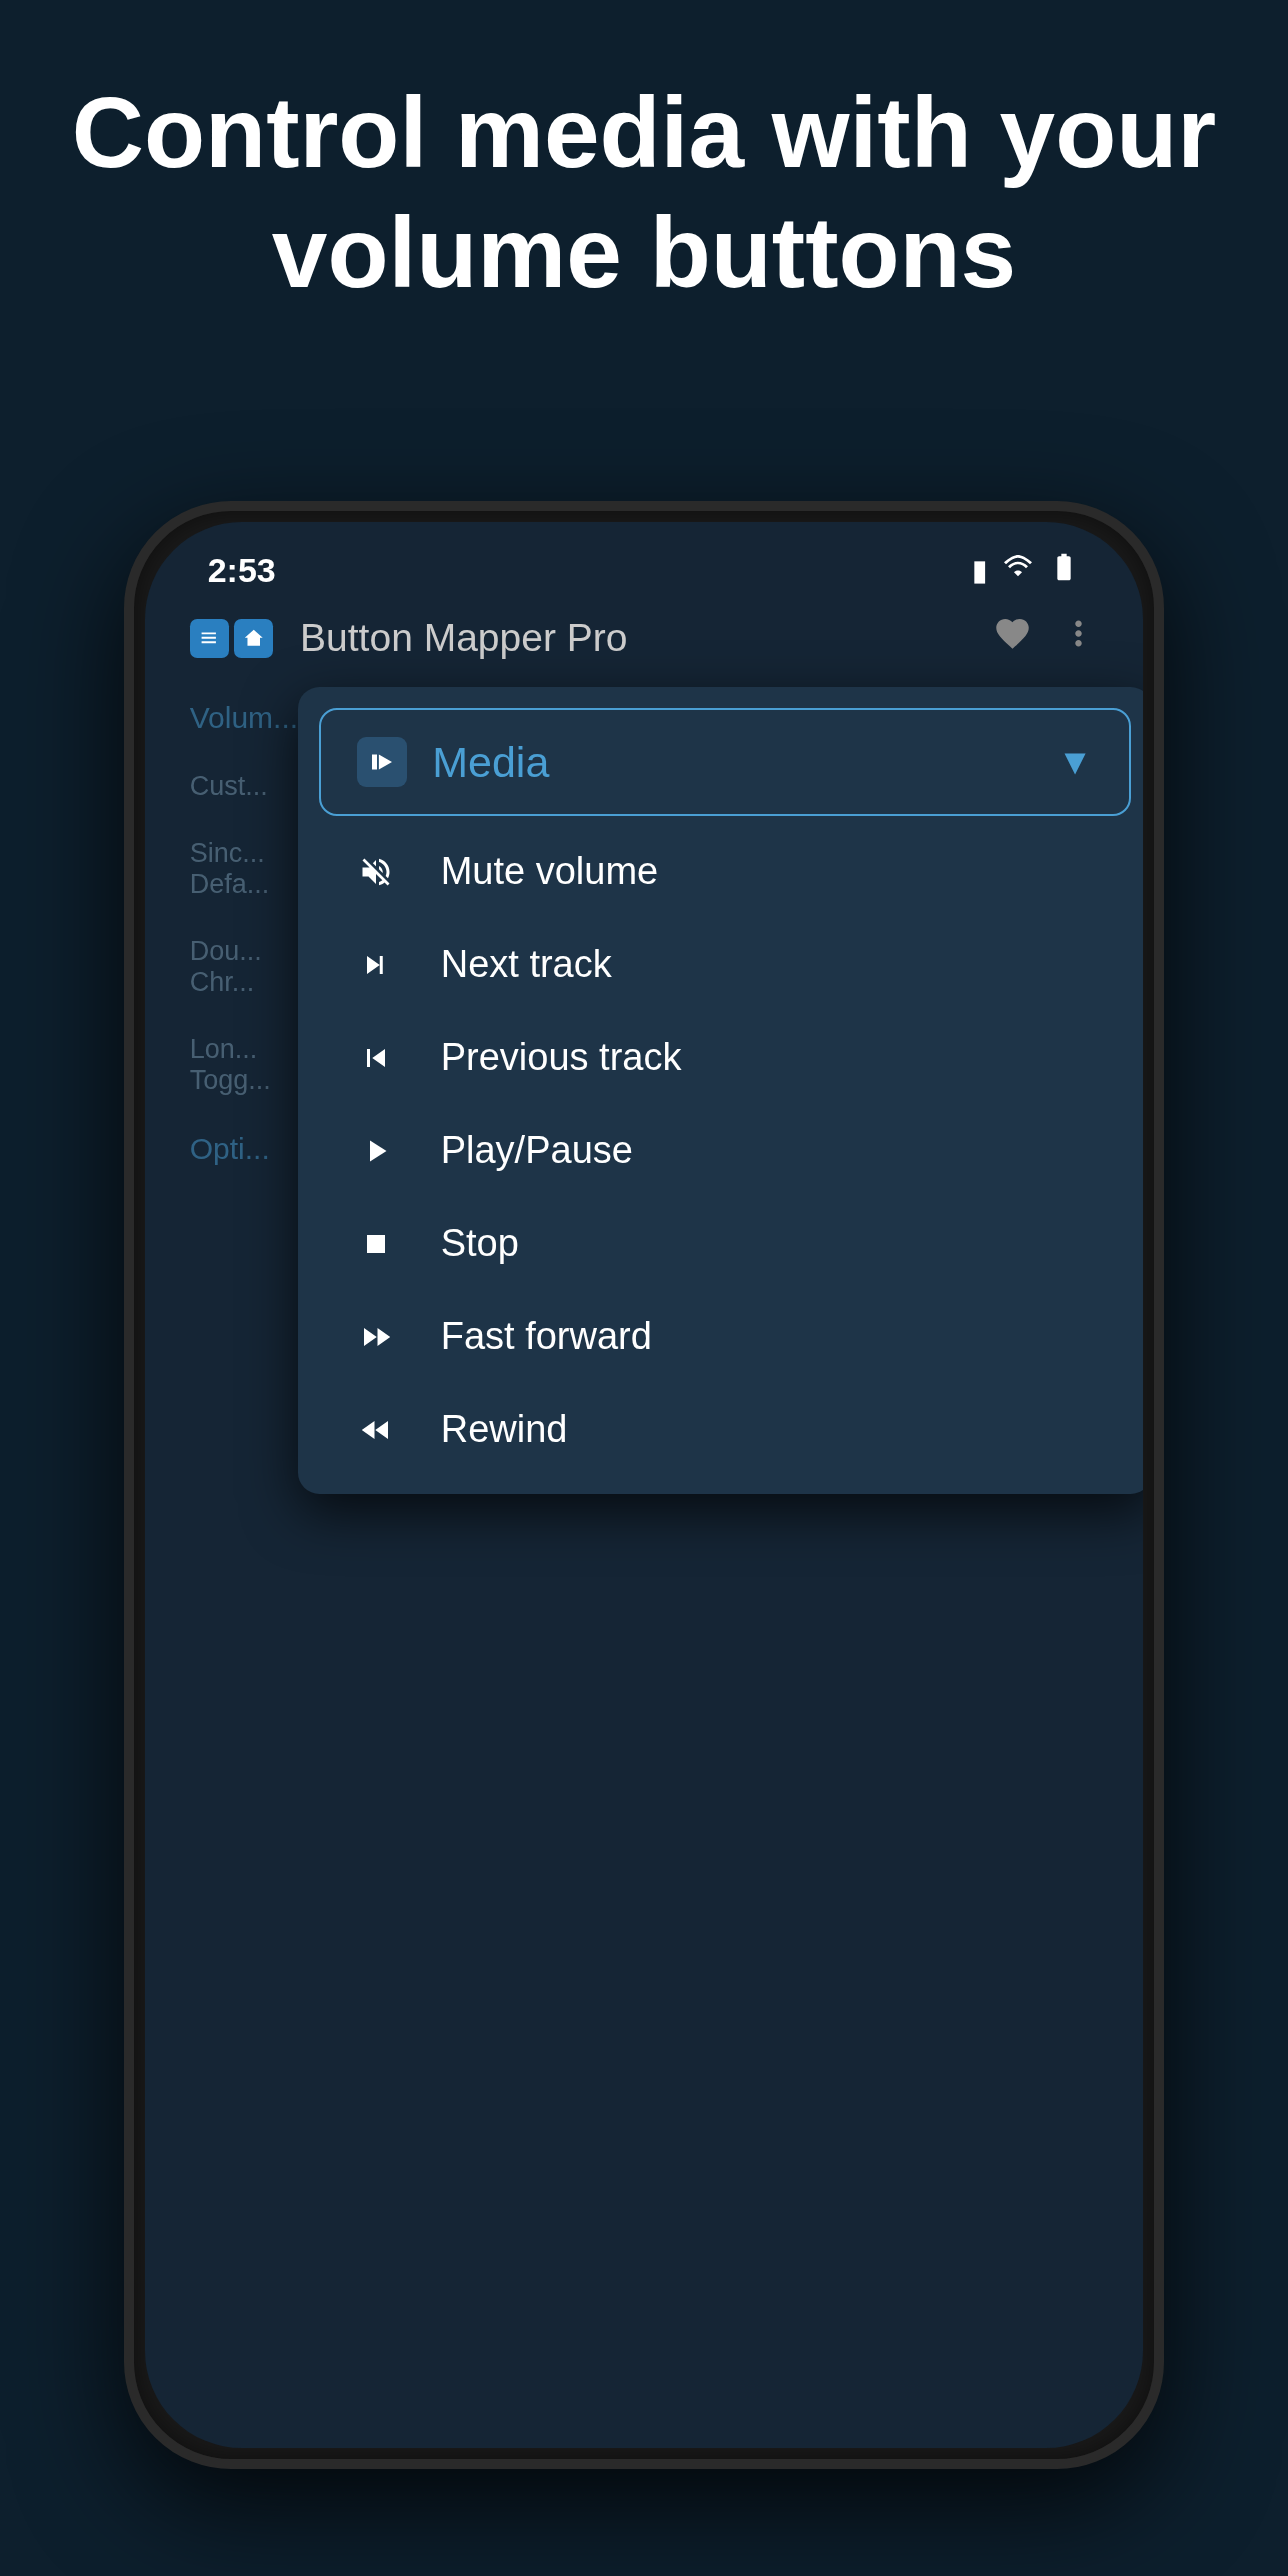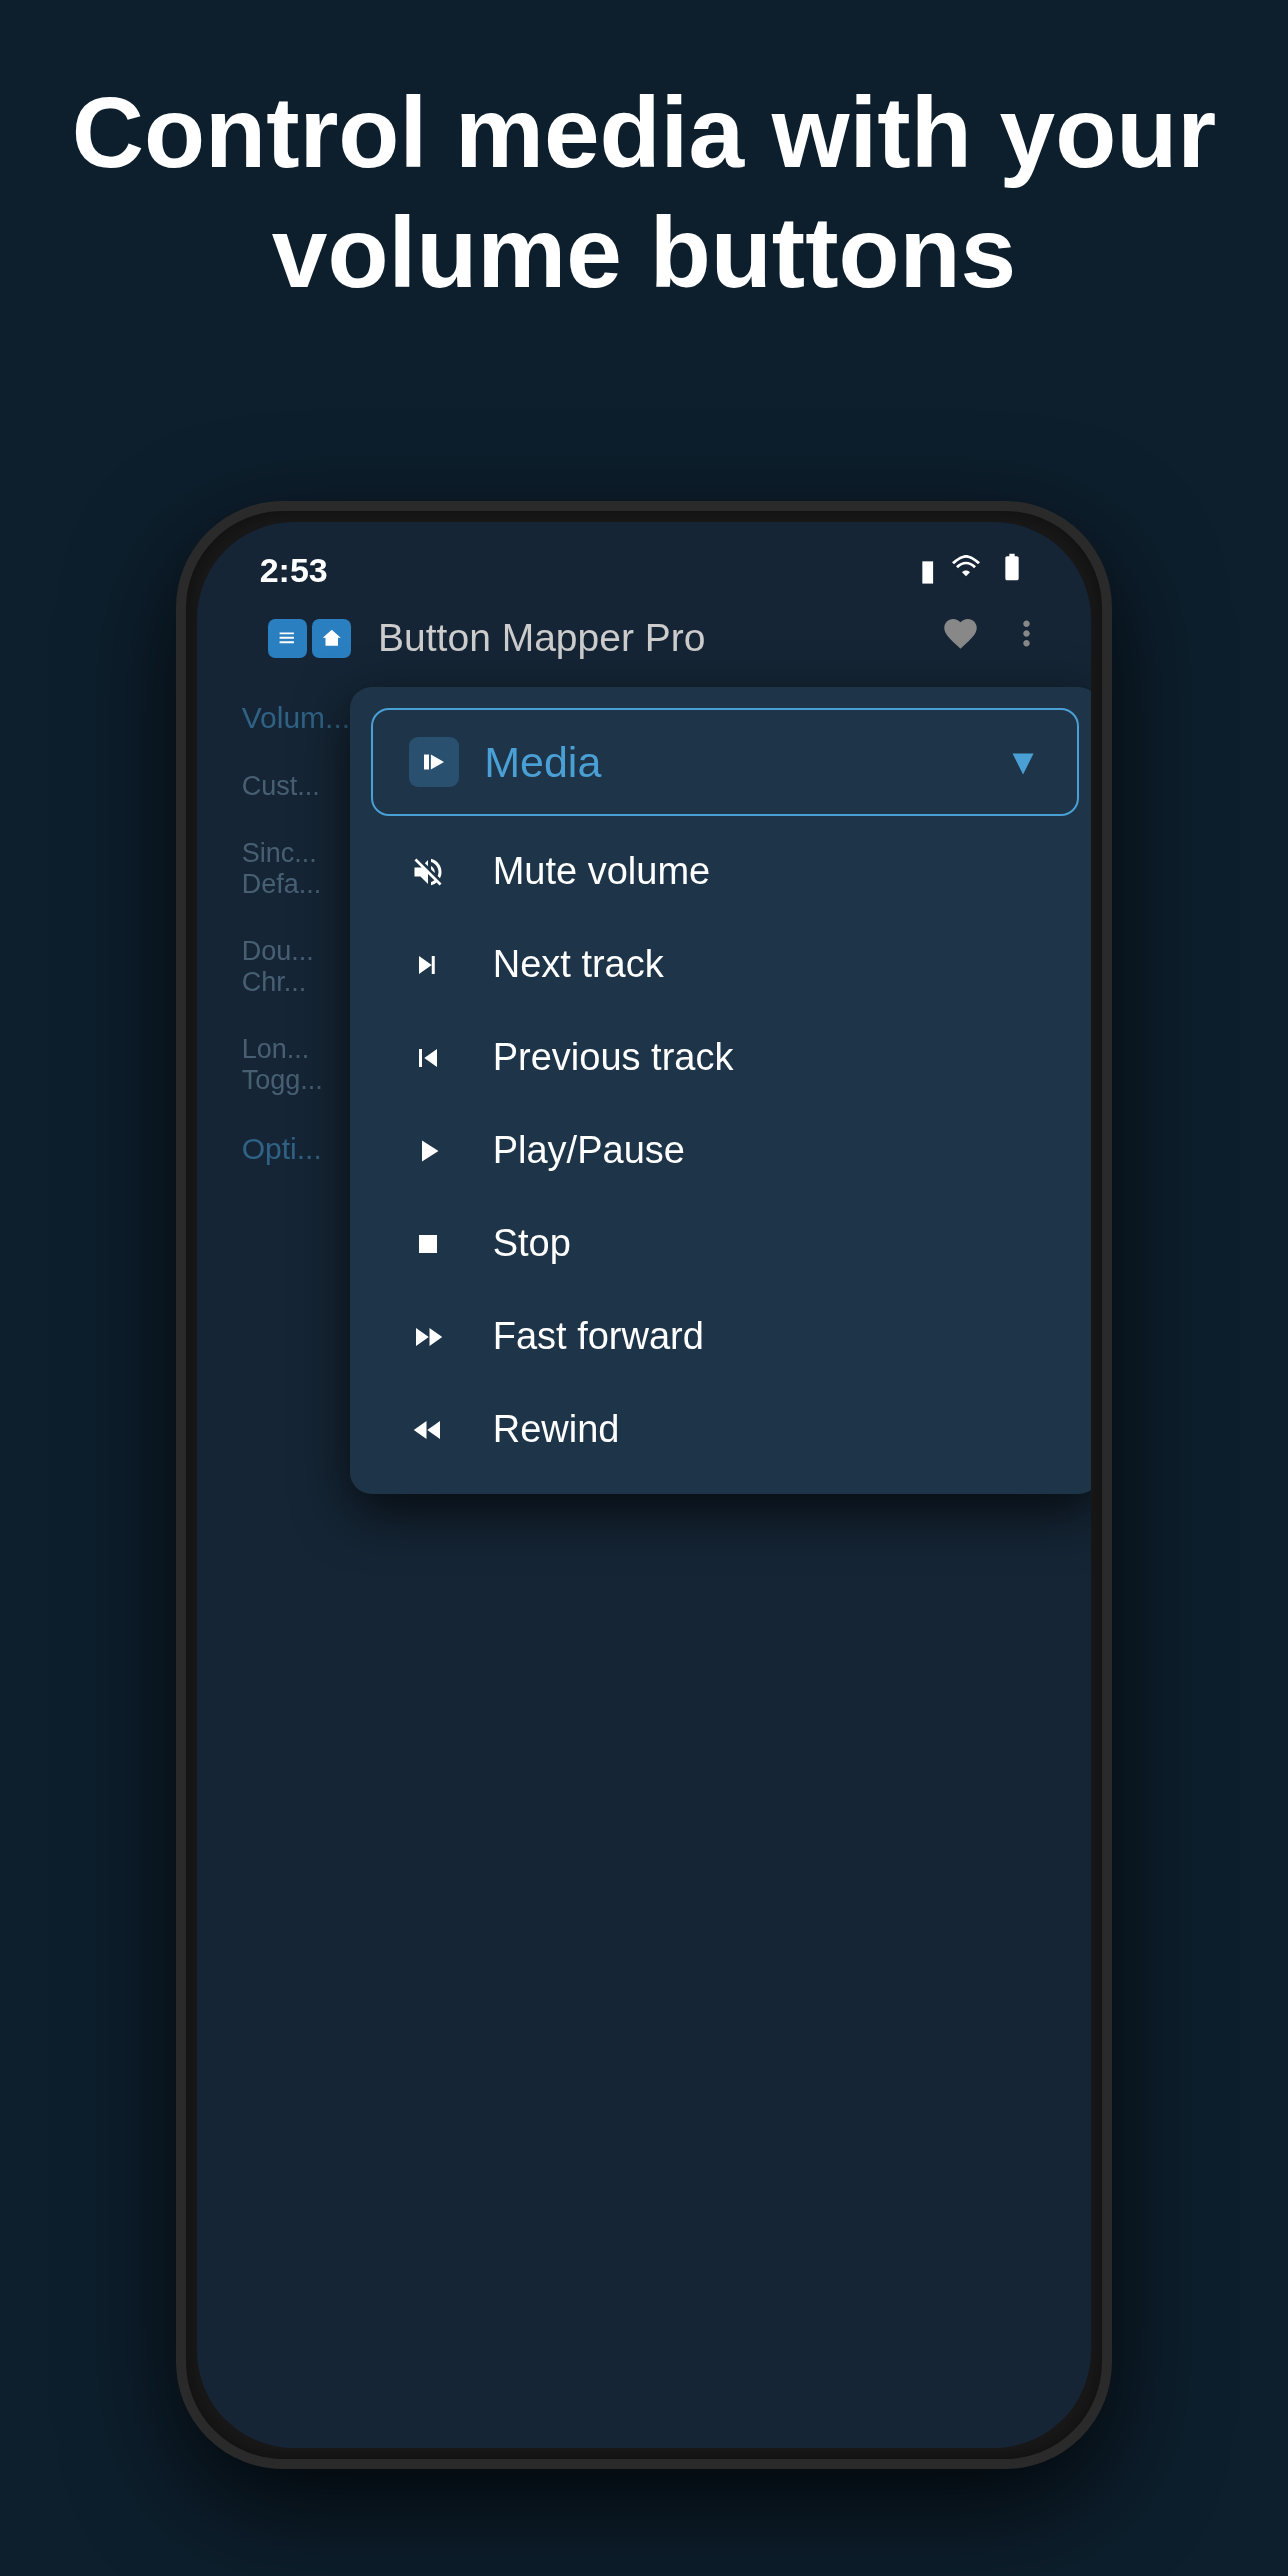--- a/index.html
+++ b/index.html
@@ -26,21 +26,21 @@
       color: #ffffff;
       line-height: 1.2;
     }
 
     
     .phone-wrapper {
       position: absolute;
       top: 501px;
       left: 50%;
       transform: translateX(-50%);
-      width: 936px;
+      width: 1040px;
       height: 1968px;
     }
 
     
     .phone-shell {
       position: absolute;
       top: 0; left: 0;
       width: 100%;
       height: 100%;
       border-radius: 107px;
@@ -82,21 +82,20 @@
       color: #fff;
       font-size: 29px;
     }
 
     
     .app-bar {
       display: flex;
       align-items: center;
       padding: 18px 45px;
       height: 89px;
-      margin-left: 26px;
     }
     .app-icon-group {
       display: flex;
       gap: 5.4px;
       margin-right: 27px;
     }
     .app-icon-small {
       width: 39px; height: 39px;
       background: #2a7fc0;
       border-radius: 7.2px;

